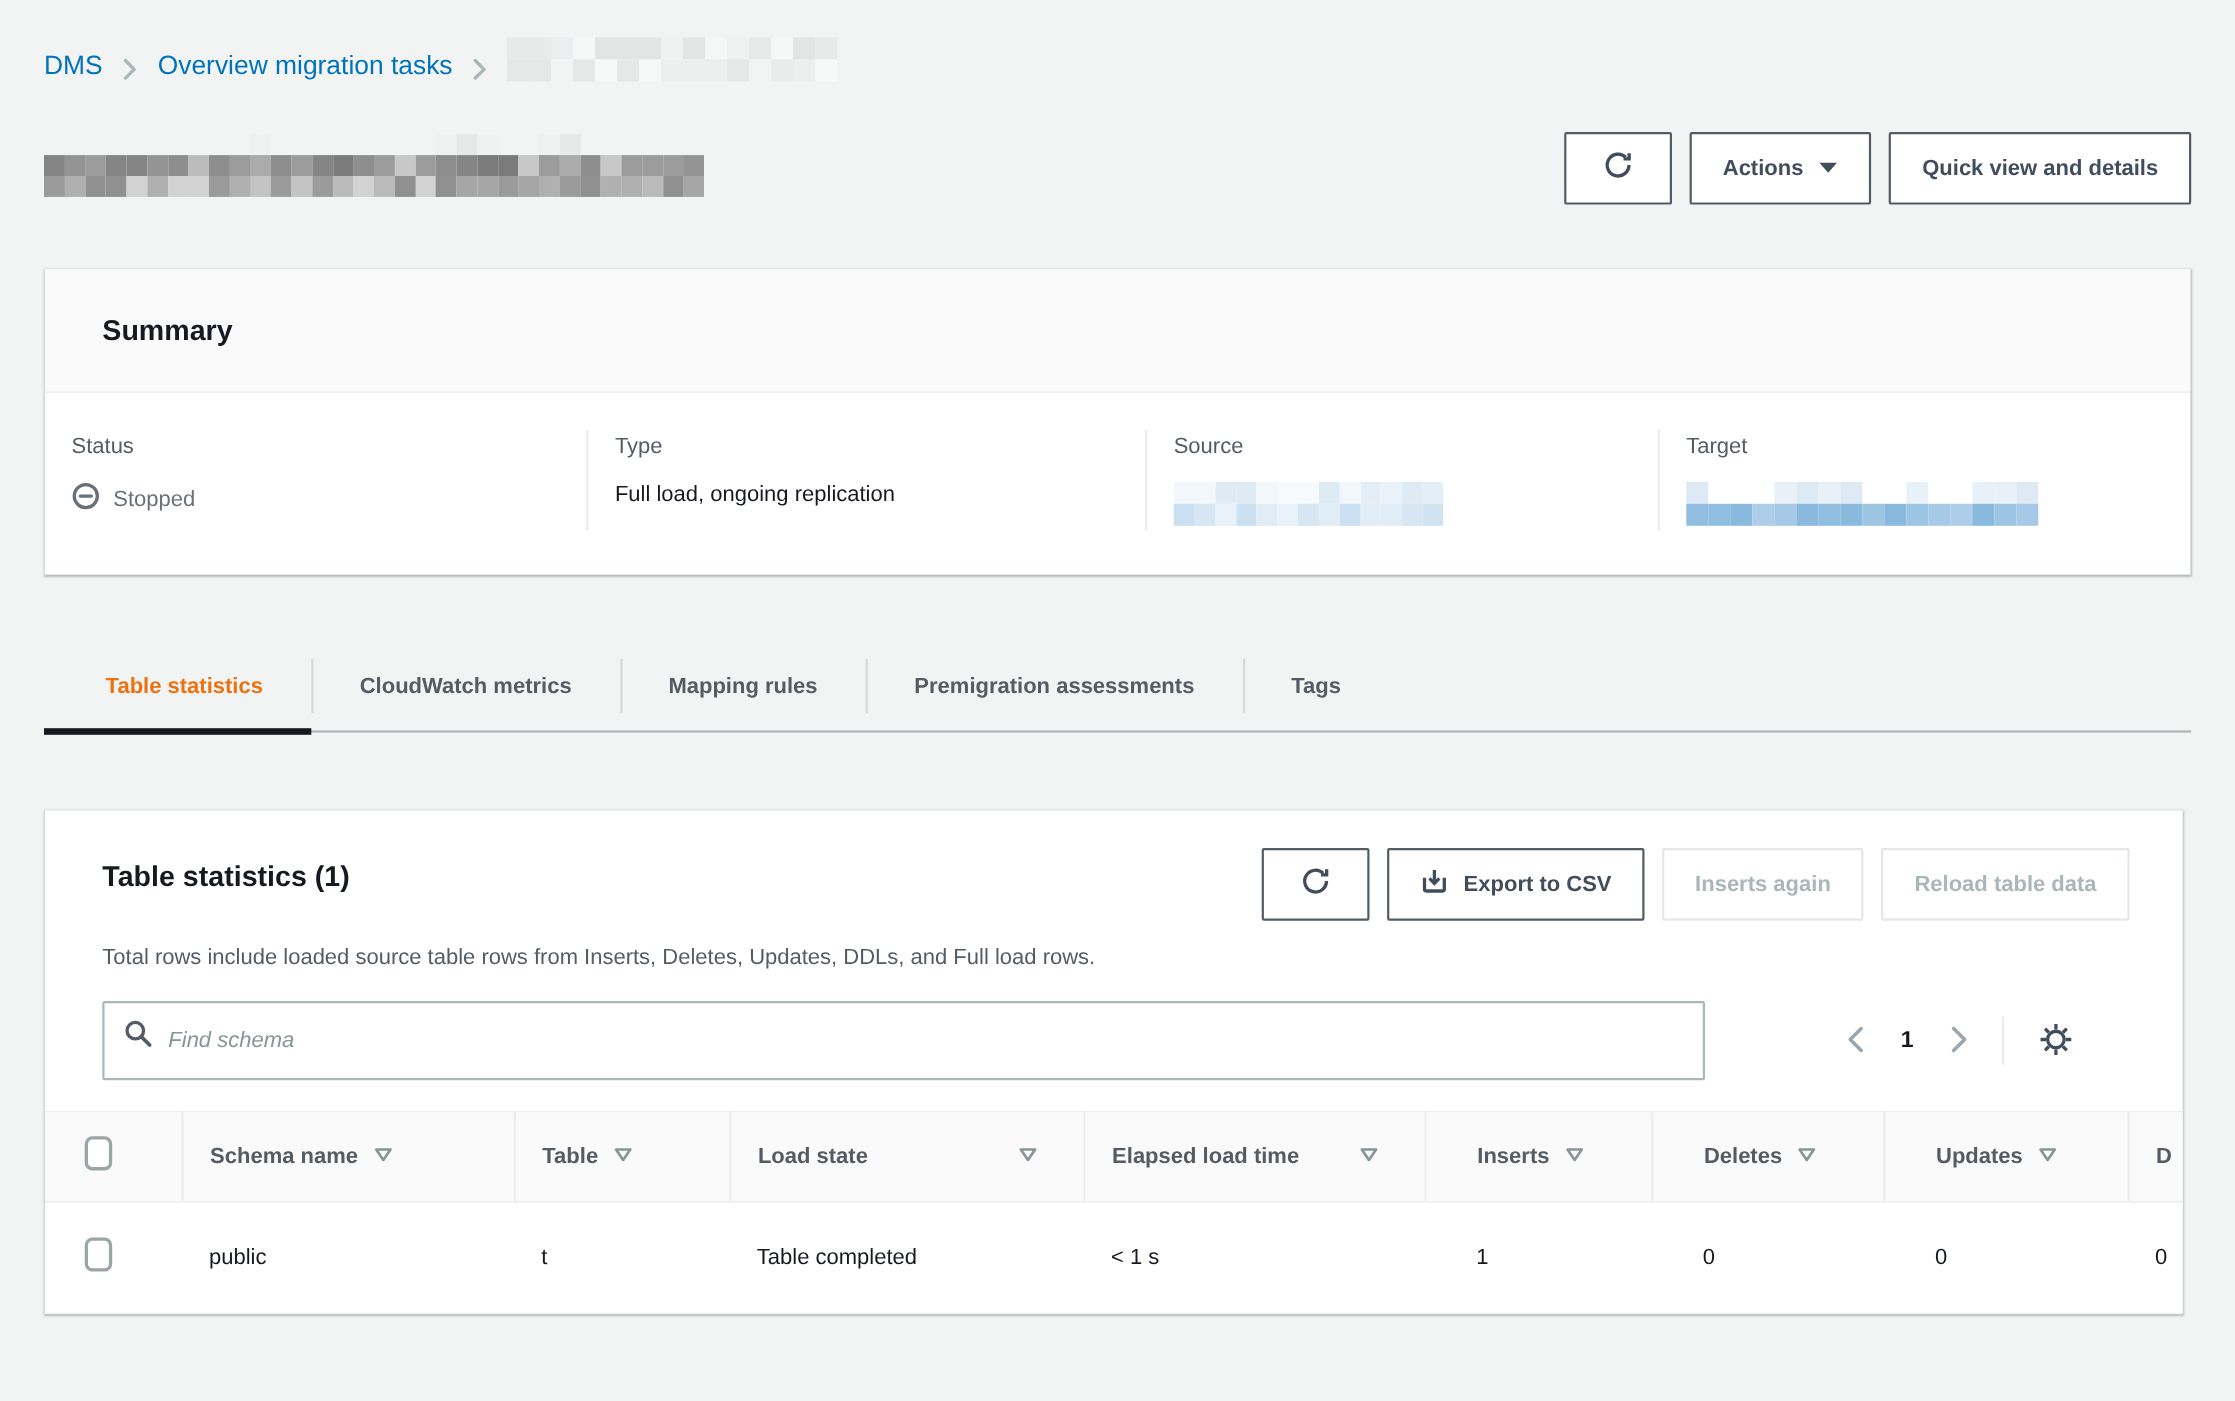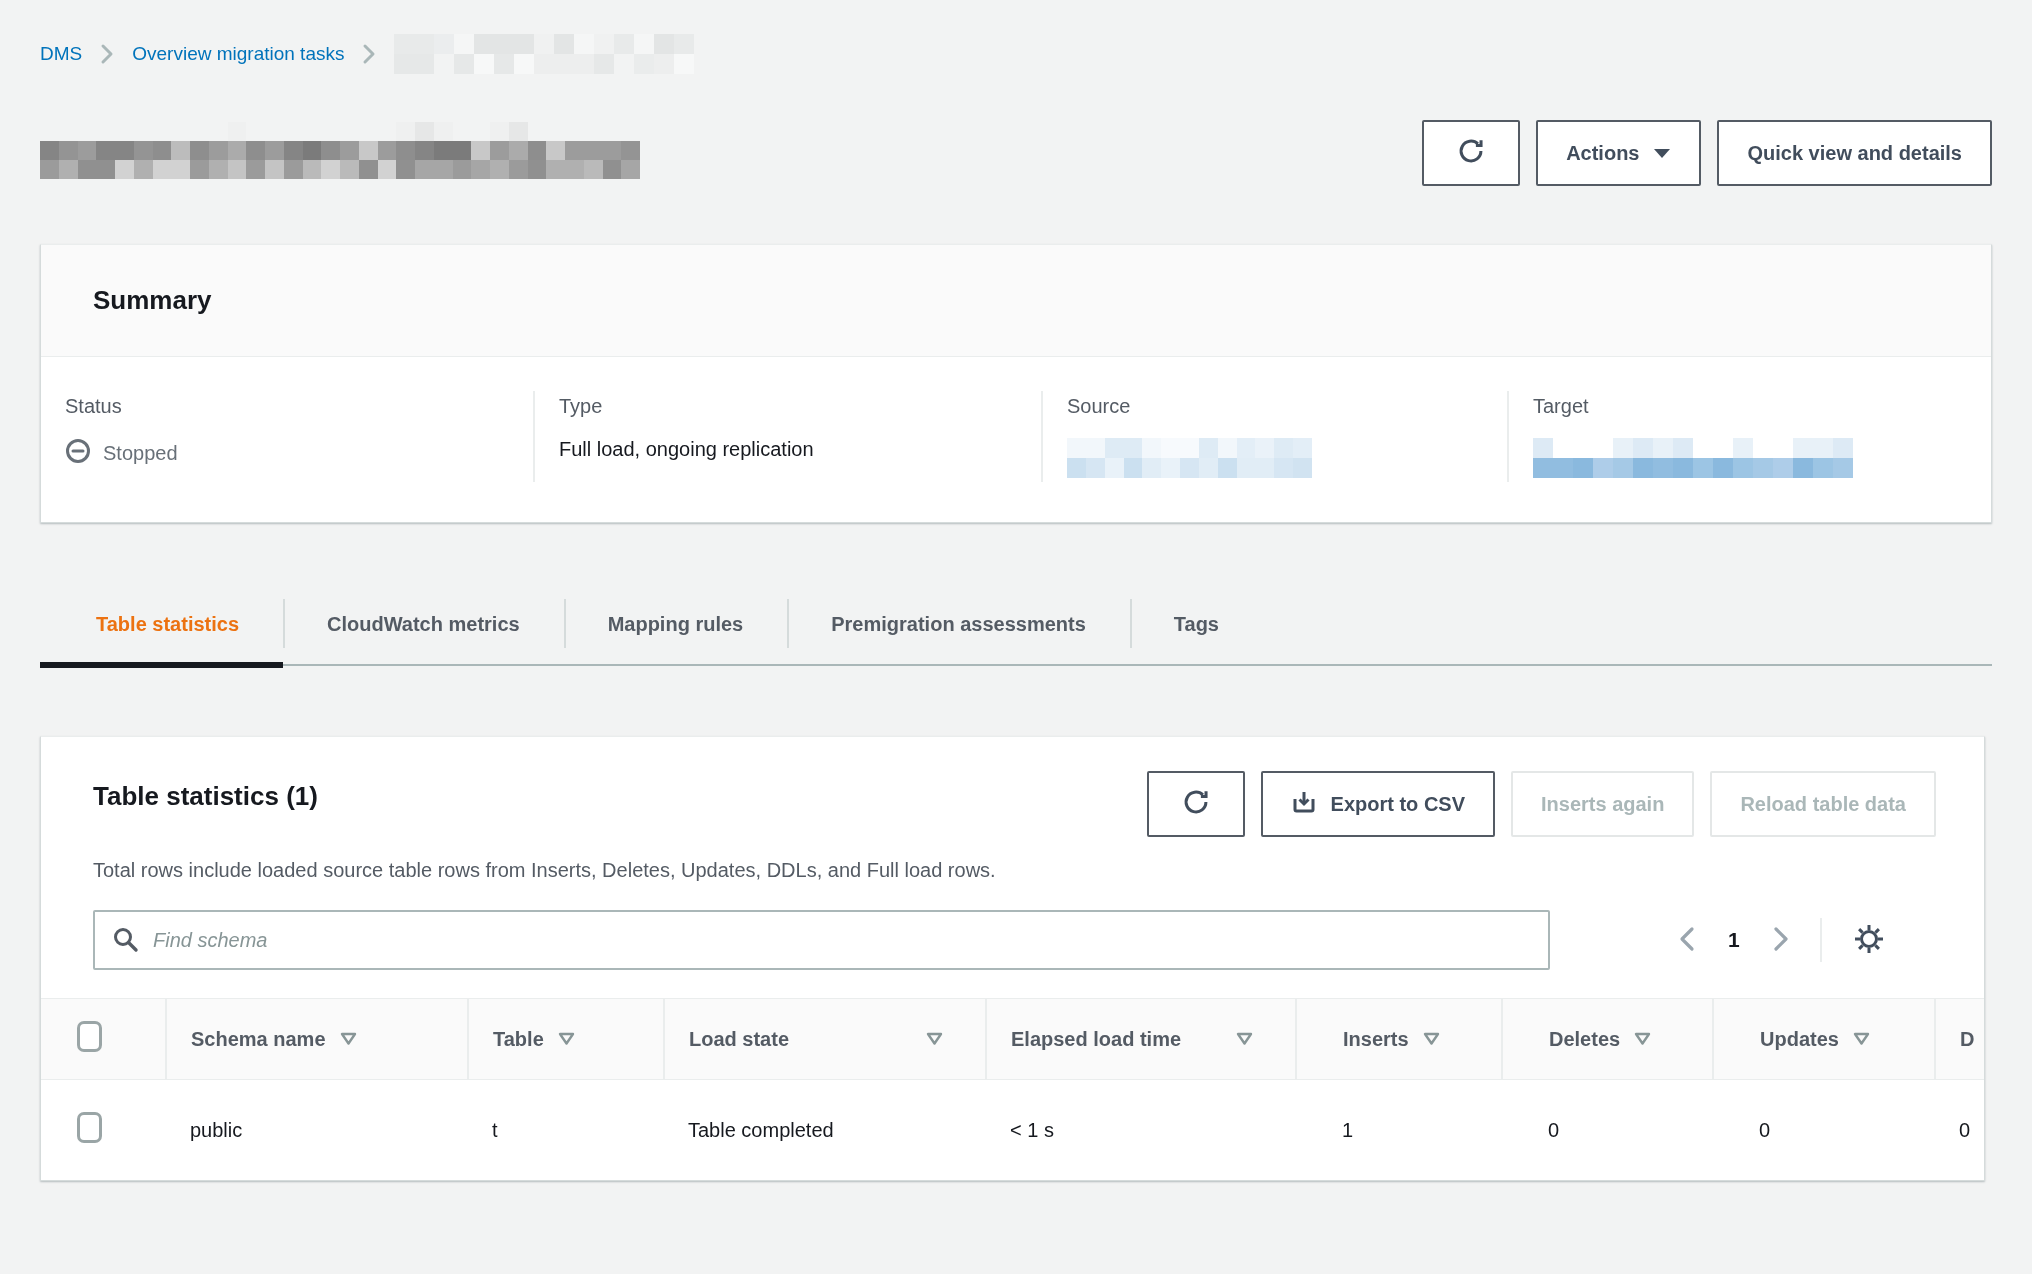--- a/index.html
+++ b/index.html
@@ -6,21 +6,21 @@
   html,body { width:2032px; height:1274px; overflow:hidden; }
   body {
     background:#f2f3f3;
     font-family:"Liberation Sans", sans-serif;
     color:#16191f;
     font-size:19px;
   }
   .page { padding:0 40px; }
 
   
-  .breadcrumb { display:flex; align-items:center; gap:18px; padding-top:34px; font-size:19px; }
+  .breadcrumb { display:flex; align-items:flex-end; gap:18px; padding-top:34px; font-size:24px; }
   .breadcrumb a { color:#0073bb; text-decoration:none; cursor:pointer; }
   .crumb-sep { display:flex; align-items:center; }
 
   
   .title-row { display:flex; align-items:center; justify-content:space-between; margin-top:46px; }
   .redact { line-height:0; }
   .redact > div { width:100%; height:100%; }
 
   .btn-group { display:flex; gap:16px;align-items:flex-end; }
   .btn {
@@ -66,21 +66,21 @@
   
   .table-card { margin-top:70px; margin-right:7px; overflow:hidden; }
   .panel-top { padding:34px 48px 0 52px; }
   .panel-title-row { display:flex; align-items:flex-start; justify-content:space-between; }
   .panel-title { font-size:26px; font-weight:700; padding-top:10px; }
   .panel-desc { color:#545b64; margin-top:22px; font-size:20px; }
 
   .search-row { display:flex; align-items:center; padding:28px 28px 28px 52px; }
   .search-box { position:relative; flex:0 0 1457px; }
   .search-box input {
-    width:100%; height:60px; border:2px solid #aab7b8; border-radius:2px;
+    width:100%; height:72px; border:2px solid #aab7b8; border-radius:2px;
     padding:0 16px 0 58px; font-size:20px; font-family:inherit; color:#16191f; background:#fff;
   }
   .search-box input::placeholder { color:#879596; font-style:italic; }
   .search-icon { position:absolute; left:18px; top:15px; }
 
   .pager { display:flex; align-items:center; margin-left:118px; gap:0; }
   .pager .pg-btn { background:none; border:none; cursor:pointer; display:flex; align-items:center; padding:0 10px; }
   .pager .pg-num { font-weight:700; color:#16191f; font-size:21px; padding:0 22px; }
   .pager-sep { width:2px; height:44px; background:#eaeded; margin:0 24px 0 20px; }
   .gear-btn { background:none; border:none; cursor:pointer; display:flex; align-items:center; padding:6px; }

